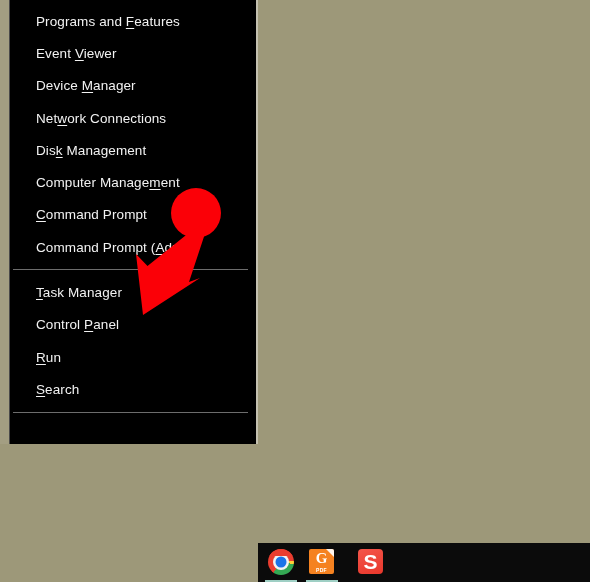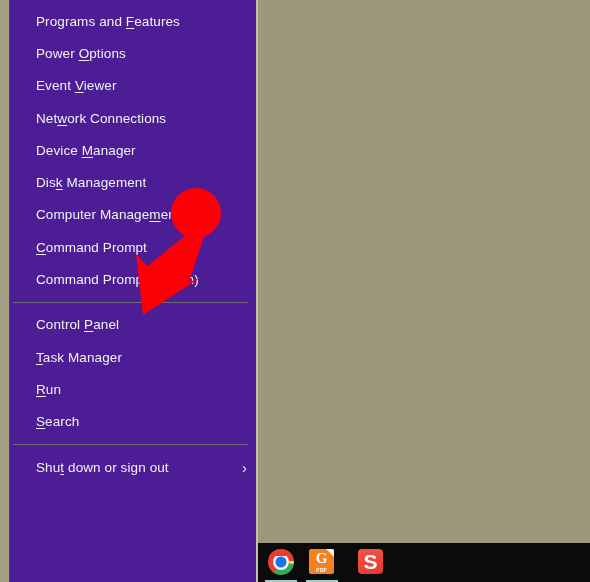--- a/index.html
+++ b/index.html
@@ -130,22 +130,22 @@
     color: #ffffff;
     line-height: 25px;
   }
 
   
   #winx-menu {
     position: absolute;
     left: 0;
     top: 0;
     width: 258px;
-    height: 582px;
-    background: #4c1d95;
+    height: 444px;
+    background: #000000;
     border-right: 2px solid #c3c0b0;
     box-sizing: border-box;
   }
   #winx-menu::before {
     content: "";
     position: absolute;
     left: 0; top: 0; bottom: 0;
     width: 9px;
     background: #a39e82;
   }
@@ -236,65 +236,58 @@
   </div>
 </div>
 
 <div id="winx-menu">
 
   <div class="menu-group" id="group-top">
       <div class="menu-item">
         <span class="label">Programs and <span class="acc">F</span>eatures</span>
       </div>
       <div class="menu-item">
-        <span class="label">Power <span class="acc">O</span>ptions</span>
-      </div>
-      <div class="menu-item">
         <span class="label">Event <span class="acc">V</span>iewer</span>
       </div>
       <div class="menu-item">
+        <span class="label">Device <span class="acc">M</span>anager</span>
+      </div>
+      <div class="menu-item">
         <span class="label">Net<span class="acc">w</span>ork Connections</span>
-      </div>
-      <div class="menu-item">
-        <span class="label">Device <span class="acc">M</span>anager</span>
       </div>
       <div class="menu-item">
         <span class="label">Dis<span class="acc">k</span> Management</span>
       </div>
       <div class="menu-item">
         <span class="label">Computer Manage<span class="acc">m</span>ent</span>
       </div>
       <div class="menu-item">
         <span class="label"><span class="acc">C</span>ommand Prompt</span>
       </div>
       <div class="menu-item">
         <span class="label">Command Prompt (<span class="acc">A</span>dmin)</span>
       </div>
     </div>
   <div class="separator"></div>
   <div class="menu-group" id="group-mid">
       <div class="menu-item">
+        <span class="label"><span class="acc">T</span>ask Manager</span>
+      </div>
+      <div class="menu-item">
         <span class="label">Control <span class="acc">P</span>anel</span>
-      </div>
-      <div class="menu-item">
-        <span class="label"><span class="acc">T</span>ask Manager</span>
       </div>
       <div class="menu-item">
         <span class="label"><span class="acc">R</span>un</span>
       </div>
       <div class="menu-item">
         <span class="label"><span class="acc">S</span>earch</span>
       </div>
     </div>
   <div class="separator"></div>
   <div class="menu-group" id="group-bottom">
-      <div class="menu-item">
-        <span class="label">Shu<span class="acc">t</span> down or sign out</span>
-        <span class="chev">›</span>
-      </div>
     </div>
 
   <svg id="annotation-arrow" viewBox="0 0 100 140">
     <g fill="#fb0007">
       <circle cx="66" cy="27" r="25"></circle>
       <path d="M60.5 45.5 L79.5 34.0 L59.0 96.0 L70.0 92.0
                L13.0 129.0 L6.0 68.0 L17.5 80.0 Z"></path>
     </g>
   </svg>
 </div>

